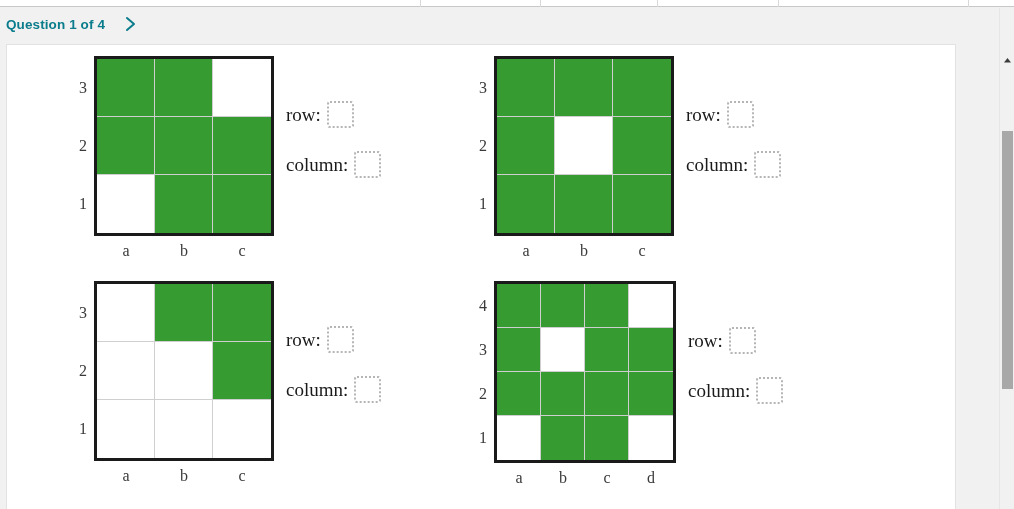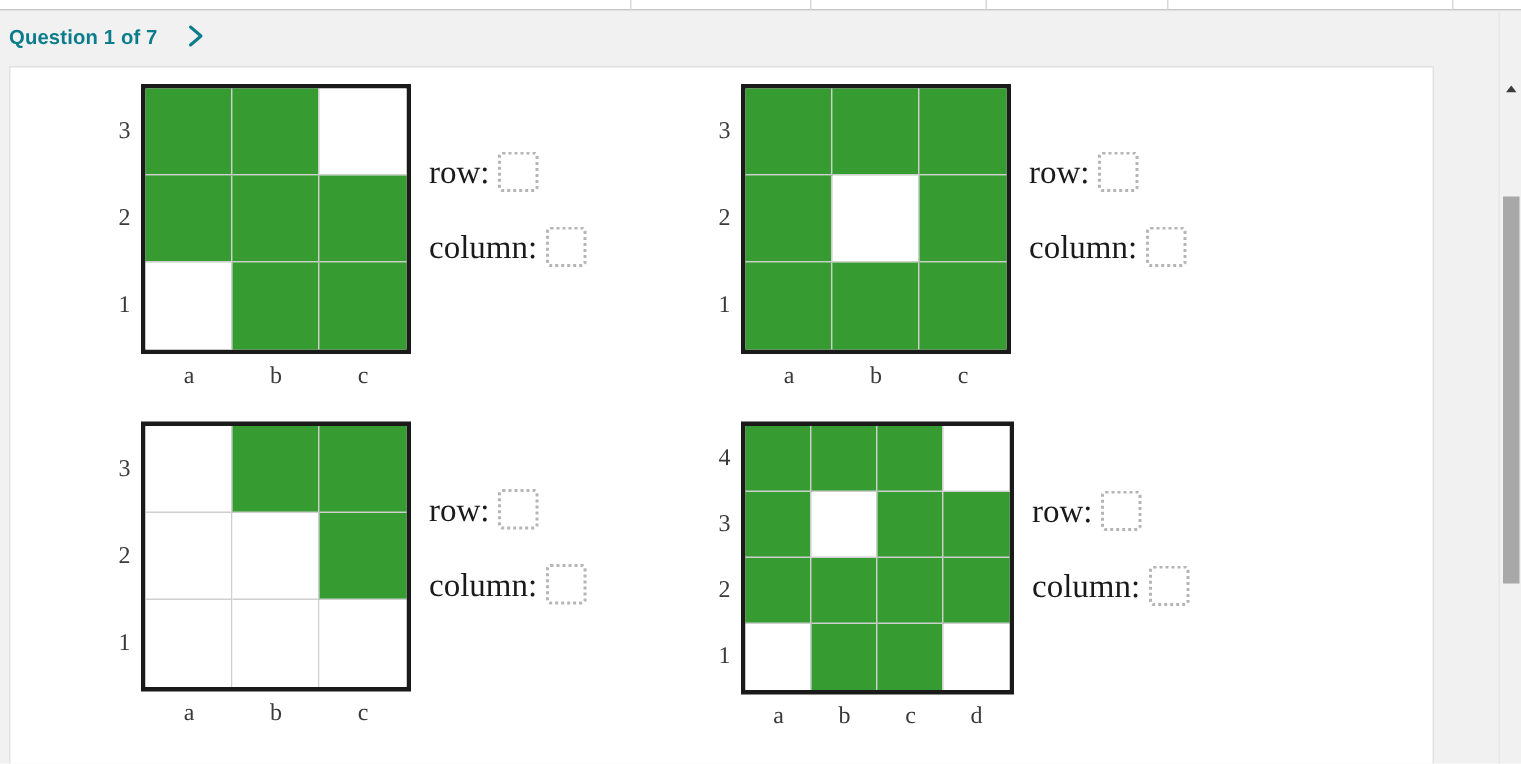--- a/index.html
+++ b/index.html
@@ -147,21 +147,21 @@
 
   .answers { position: absolute; }
   .answer-row {
     position: absolute;
     display: flex;
     align-items: center;
     white-space: nowrap;
   }
   .answer-label {
     font-family: "Liberation Serif", serif;
-    font-size: 22px;
+    font-size: 19px;
     color: #1a1a1a;
     margin-right: 6px;
   }
   .answer-input {
     width: 27px;
     height: 27px;
     border: 2px dotted #b5b5b5;
     border-radius: 3px;
     background: #ffffff;
     box-sizing: border-box;
@@ -178,21 +178,21 @@
 
 <div id="browser-tabstrip">
     <div class="tab-seam" style="left: 420px;"></div>
     <div class="tab-seam" style="left: 540px;"></div>
     <div class="tab-seam" style="left: 657px;"></div>
     <div class="tab-seam" style="left: 778px;"></div>
     <div class="tab-seam" style="left: 968px;"></div>
   </div>
 
 <div id="question-bar">
-  <div id="question-label">Question 1 of 7</div>
+  <div id="question-label">Question 1 of 4</div>
   <div id="next-question-chevron">
     <svg width="18" height="22" viewBox="0 0 18 22" aria-hidden="true">
       <polyline points="5,5 12,11 5,17" fill="none" stroke="#0b7c8c" stroke-width="2" stroke-linecap="round" stroke-linejoin="round"></polyline>
     </svg>
   </div>
 </div>
 
 <div id="content-panel">
   <div id="puzzle-host">
       <div class="puzzle-item" style="left: 54px; top: 11px; width: 374px; height: 214px;">

